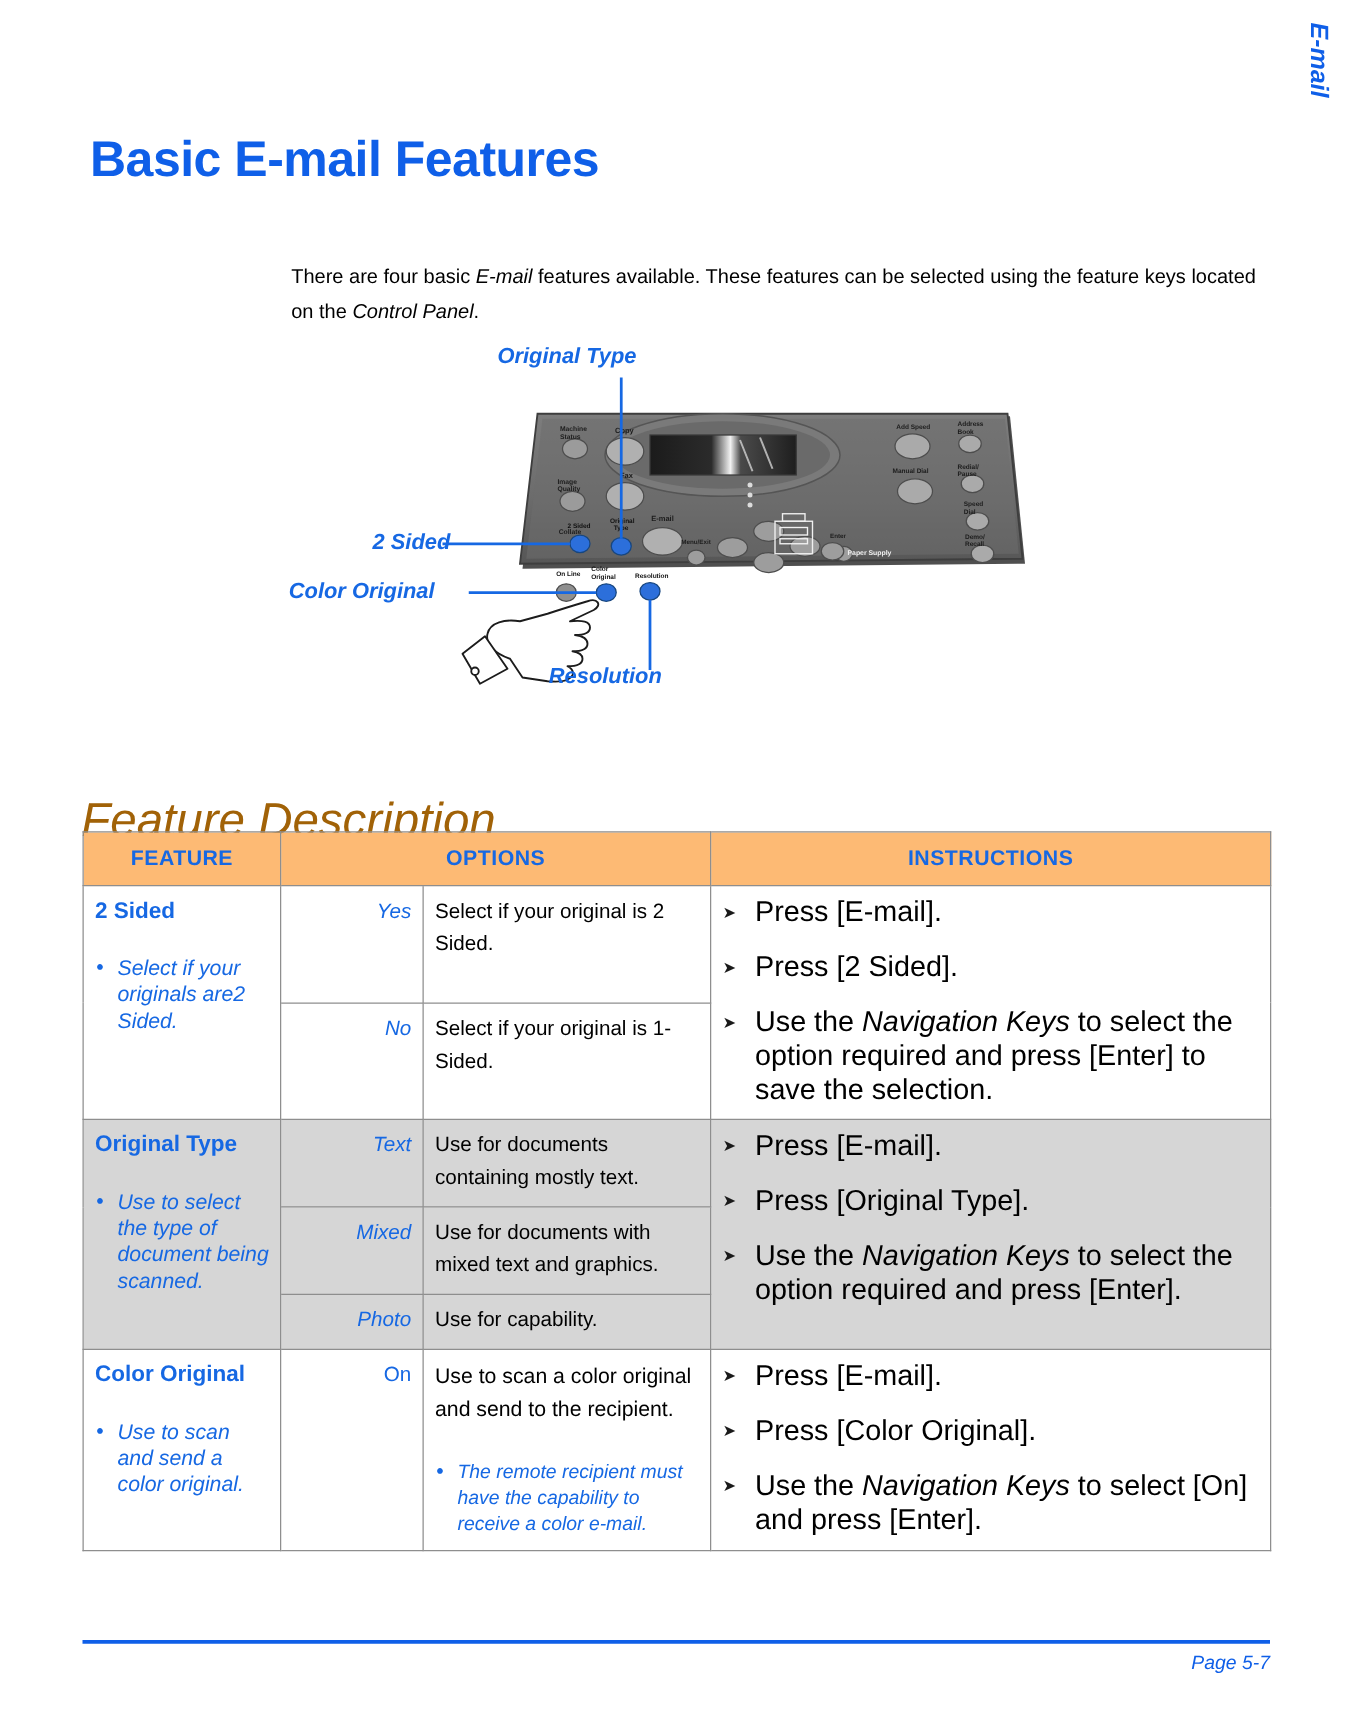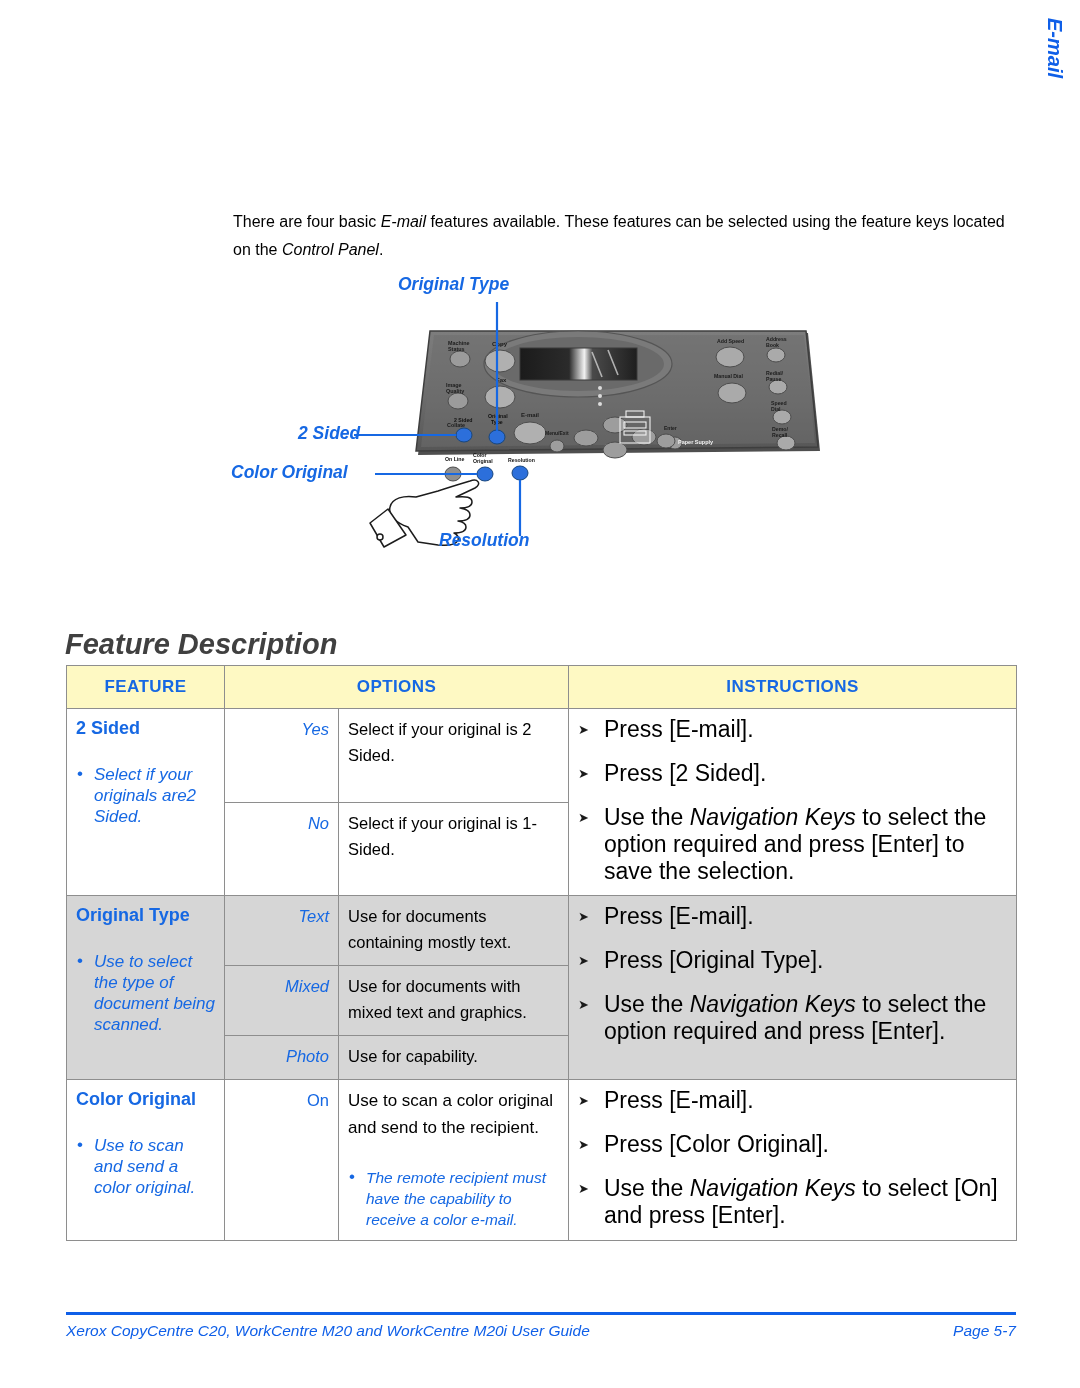--- a/index.html
+++ b/index.html
@@ -38,40 +38,40 @@
   
   .diagram{position:absolute;left:220px;top:265px;width:600px;height:300px;}
   .callout{
     position:absolute;font-size:17.5px;font-weight:bold;font-style:italic;
     color:#1668e3;white-space:nowrap;
   }
 
   
   .section-head{
     position:absolute;left:65px;top:604px;
-    font-size:29px;font-weight:bold;font-style:italic;color:#404040;
+    font-size:38px;font-weight:normal;font-style:italic;color:#a16207;
     white-space:nowrap;
   }
 
   
   .tbl{
     position:absolute;left:66px;top:665px;width:950px;
     border-collapse:collapse;
     table-layout:fixed;
   }
   .tbl td,.tbl th{
     border:1px solid #8e8e8e;
     vertical-align:top;
     padding:7px 9px 10px 9px;
     font-size:16.5px;
     line-height:26px;
     background:#fff;
   }
   .tbl .hdr td{
-    background:#fef9c3;
+    background:#fdba74;
     text-align:center;
     color:#1668e3;
     font-weight:bold;
     font-size:17px;
     letter-spacing:0.4px;
     padding:8px 4px 8px 4px;
     vertical-align:middle;
   }
   .c-feature{width:158px;}
   .c-opt{width:114px;}
@@ -126,20 +126,21 @@
   .foot-right{
     position:absolute;right:64px;top:1322px;
     font-size:15.5px;font-style:italic;color:#0f5fe8;white-space:nowrap;
   }
 </style>
 </head>
 <body>
 
 <div class="page">
 
+  <h1 class="page-title">Basic E-mail Features</h1>
 
   <div class="side-tab">E-mail</div>
 
   <p class="intro"><span>There are four basic </span><i>E-mail</i><span> features available. These features can be selected using the feature keys located on the </span><i>Control Panel</i><span>.</span></p>
 
   <div class="diagram">
 
     <svg width="600" height="300" viewBox="0 0 600 300">
       <defs>
         <linearGradient id="lcd" x1="0" y1="0" x2="1" y2="0">
@@ -354,16 +355,15 @@
         <td>
           <div class="instr-line">Press [E-mail].</div>
           <div class="instr-line">Press [Color Original].</div>
           <div class="instr-line"><span>Use the </span><i>Navigation Keys</i><span> to select [On] and press [Enter].</span></div>
         </td>
       </tr>
     </tbody>
   </table>
 
   <div class="footrule"></div>
-  <div class="foot-left">Xerox CopyCentre C20, WorkCentre M20 and WorkCentre M20i User Guide</div>
   <div class="foot-right">Page 5-7</div>
 
 </div>
 
 </body></html>

